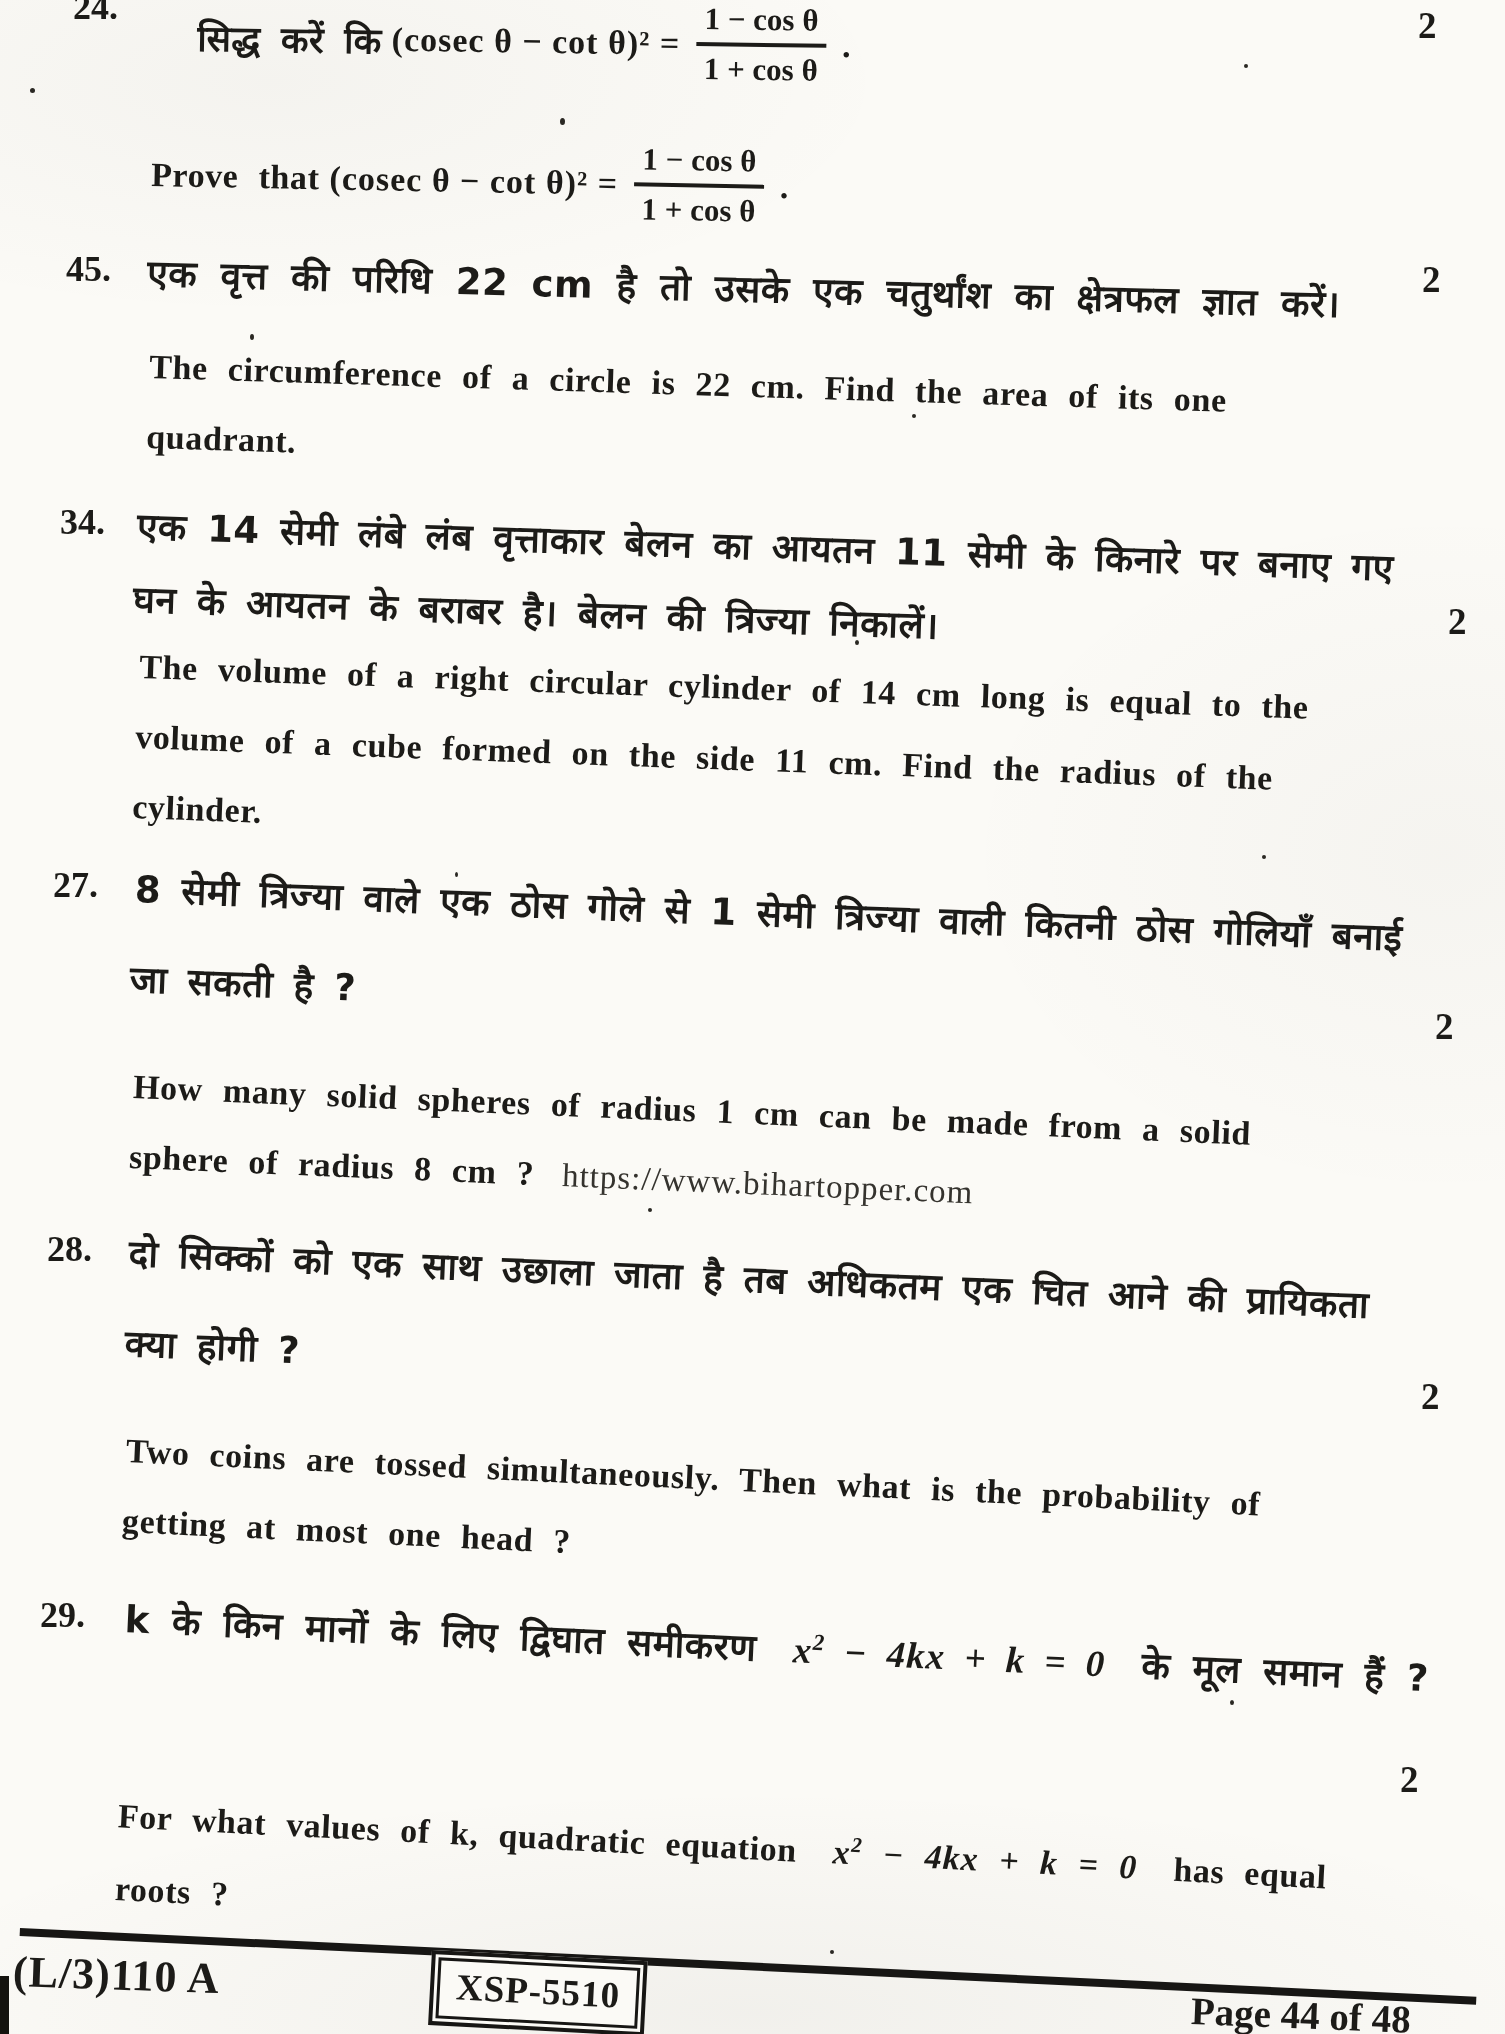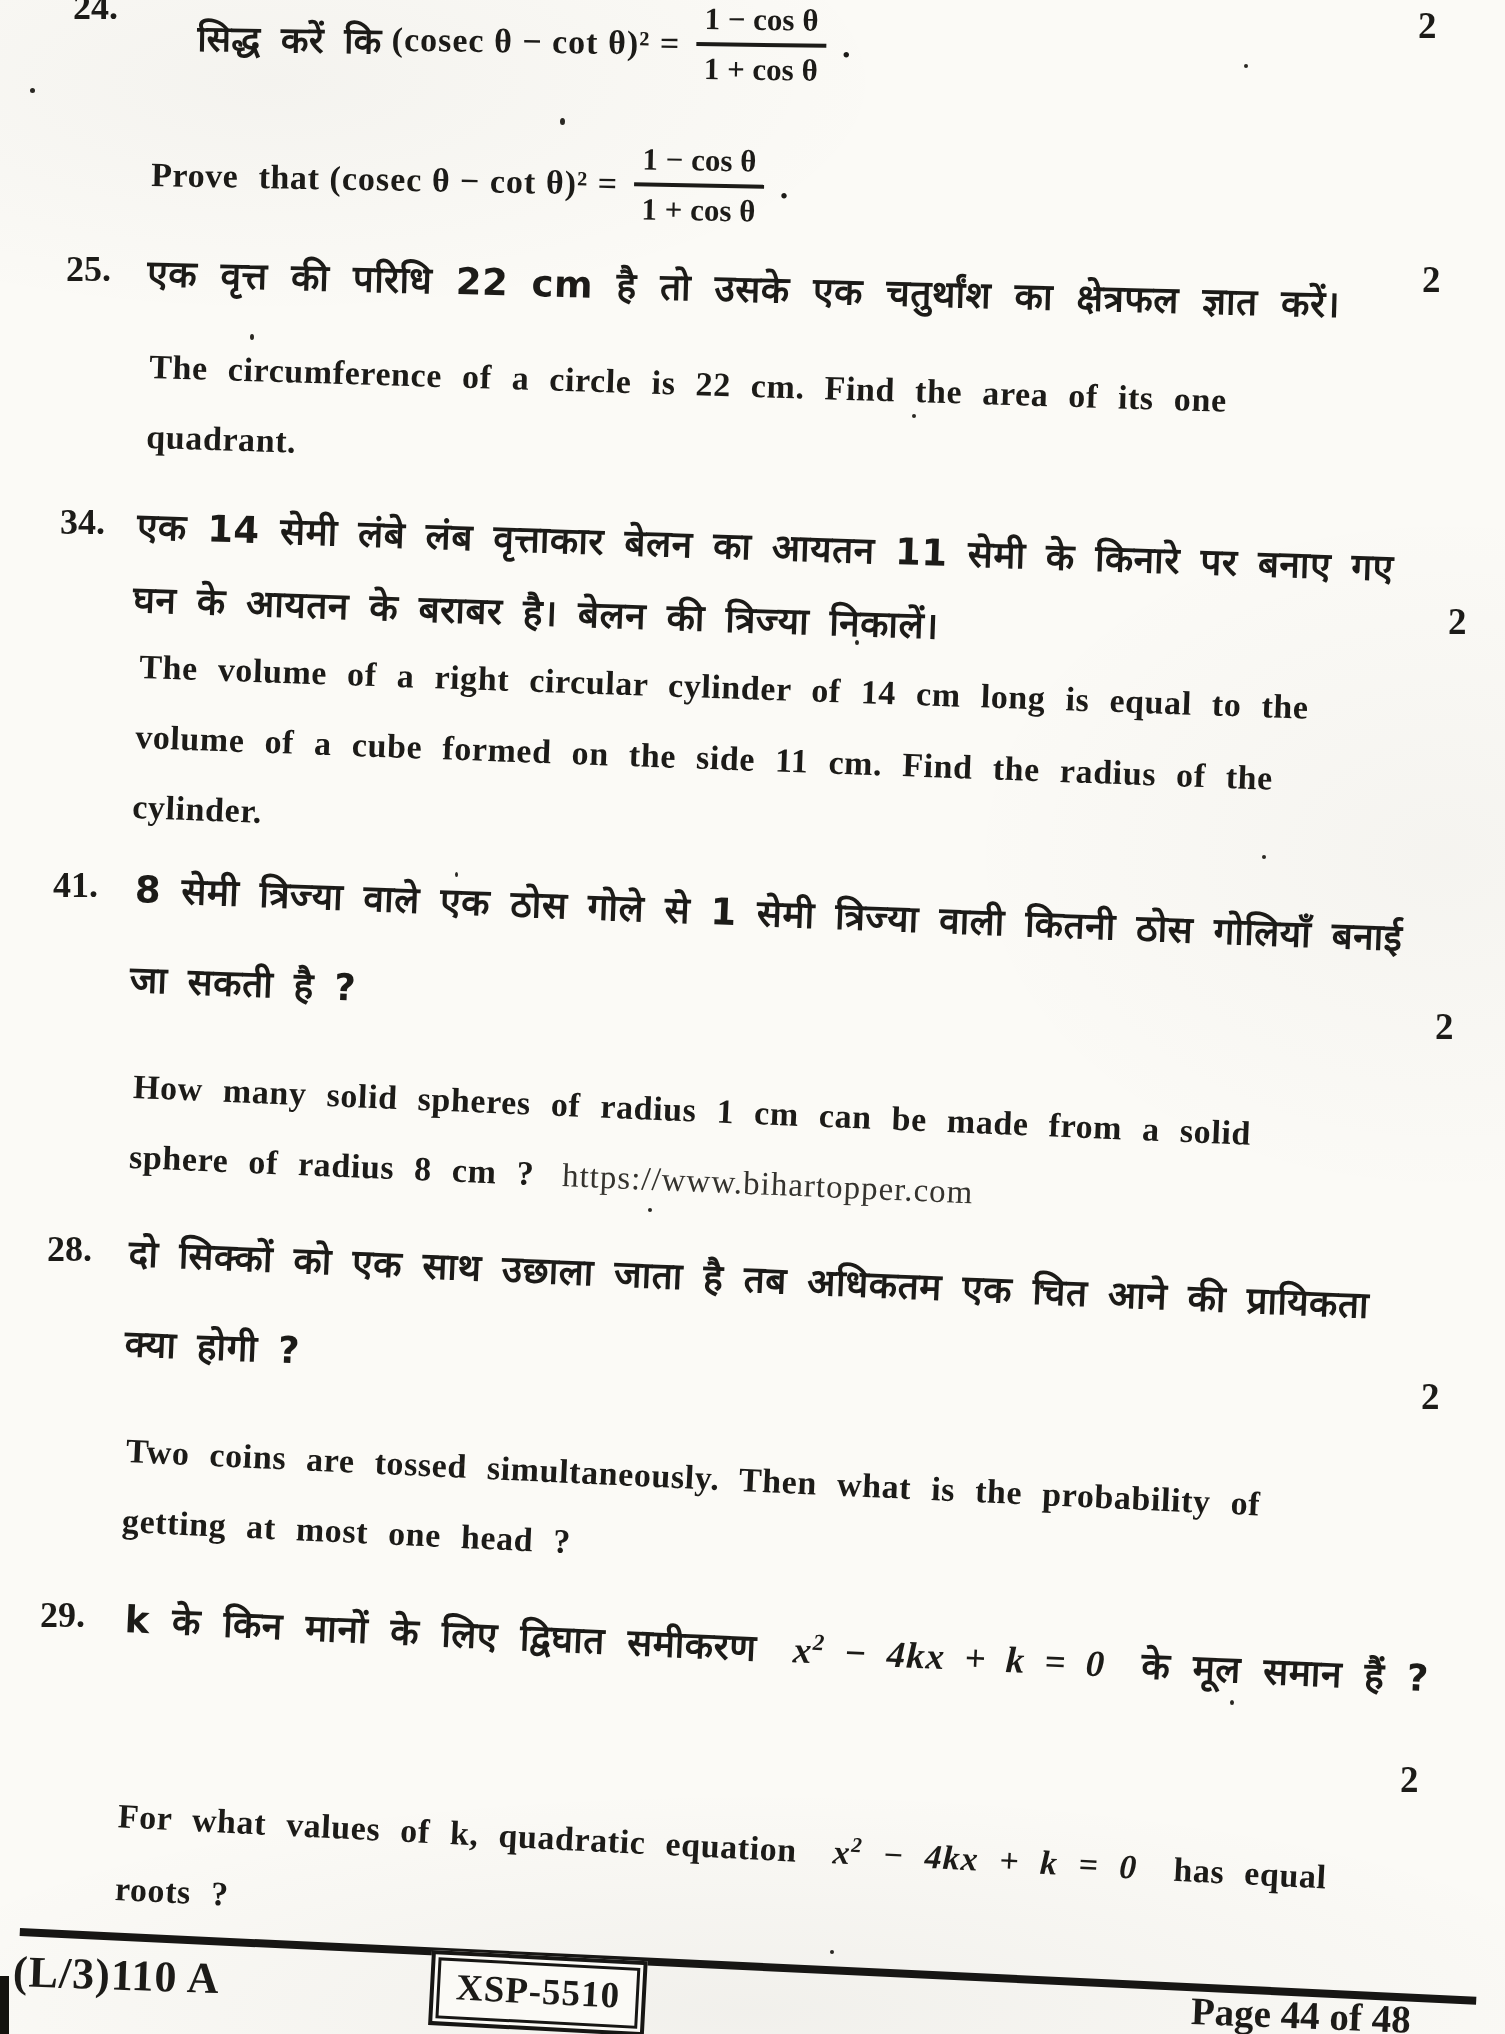--- a/index.html
+++ b/index.html
@@ -74,35 +74,35 @@
   <div class="abs mathrow" style="left:152px; top:132px; transform:rotate(1.1deg);">
     <span class="eng">Prove that</span>
     <span class="math">(cosec θ − cot θ)² =</span>
     <span class="frac">
       <span class="num">1 − cos θ</span>
       <span class="den">1 + cos θ</span>
     </span>
     <span class="math">.</span>
   </div>
 
-  <div class="abs qnum" style="left:66px; top:248px;">25.</div>
+  <div class="abs qnum" style="left:66px; top:248px;">45.</div>
   <div class="abs hin" style="left:148px; top:246px; transform:rotate(1.5deg); word-spacing:10px;">एक वृत्त की परिधि 22 cm है तो उसके एक चतुर्थांश का क्षेत्रफल ज्ञात करें।</div>
   <div class="abs marks" style="left:1422px; top:258px;">2</div>
   <div class="abs eng" style="left:150px; top:348px; transform:rotate(1.8deg);">The circumference of a circle is 22 cm. Find the area of its one</div>
   <div class="abs eng" style="left:147px; top:418px; transform:rotate(1.8deg);">quadrant.</div>
 
   <div class="abs qnum" style="left:60px; top:501px;">34.</div>
   <div class="abs hin" style="left:138px; top:499px; transform:rotate(1.9deg);">एक 14 सेमी लंबे लंब वृत्ताकार बेलन का आयतन 11 सेमी के किनारे पर बनाए गए</div>
   <div class="abs hin" style="left:134px; top:572px; transform:rotate(1.9deg);">घन के आयतन के बराबर है। बेलन की त्रिज्या निकालें।</div>
   <div class="abs marks" style="left:1448px; top:600px;">2</div>
   <div class="abs eng" style="left:140px; top:648px; transform:rotate(2.0deg);">The volume of a right circular cylinder of 14 cm long is equal to the</div>
   <div class="abs eng" style="left:136px; top:718px; transform:rotate(2.1deg);">volume of a cube formed on the side 11 cm. Find the radius of the</div>
   <div class="abs eng" style="left:133px; top:788px; transform:rotate(2.1deg);">cylinder.</div>
 
-  <div class="abs qnum" style="left:53px; top:864px;">41.</div>
+  <div class="abs qnum" style="left:53px; top:864px;">27.</div>
   <div class="abs hin" style="left:136px; top:862px; transform:rotate(2.2deg);">8 सेमी त्रिज्या वाले एक ठोस गोले से 1 सेमी त्रिज्या वाली कितनी ठोस गोलियाँ बनाई</div>
   <div class="abs hin" style="left:131px; top:952px; transform:rotate(2.2deg);">जा सकती है ?</div>
   <div class="abs marks" style="left:1435px; top:1005px;">2</div>
   <div class="abs eng" style="left:134px; top:1068px; transform:rotate(2.4deg);">How many solid spheres of radius 1 cm can be made from a solid</div>
   <div class="abs" style="left:130px; top:1138px; transform:rotate(2.4deg); transform-origin:left top;">
     <span class="eng">sphere of radius 8 cm ?</span>
     <span class="url" style="margin-left:24px;">https://www.bihartopper.com</span>
   </div>
 
   <div class="abs qnum" style="left:47px; top:1228px;">28.</div>

